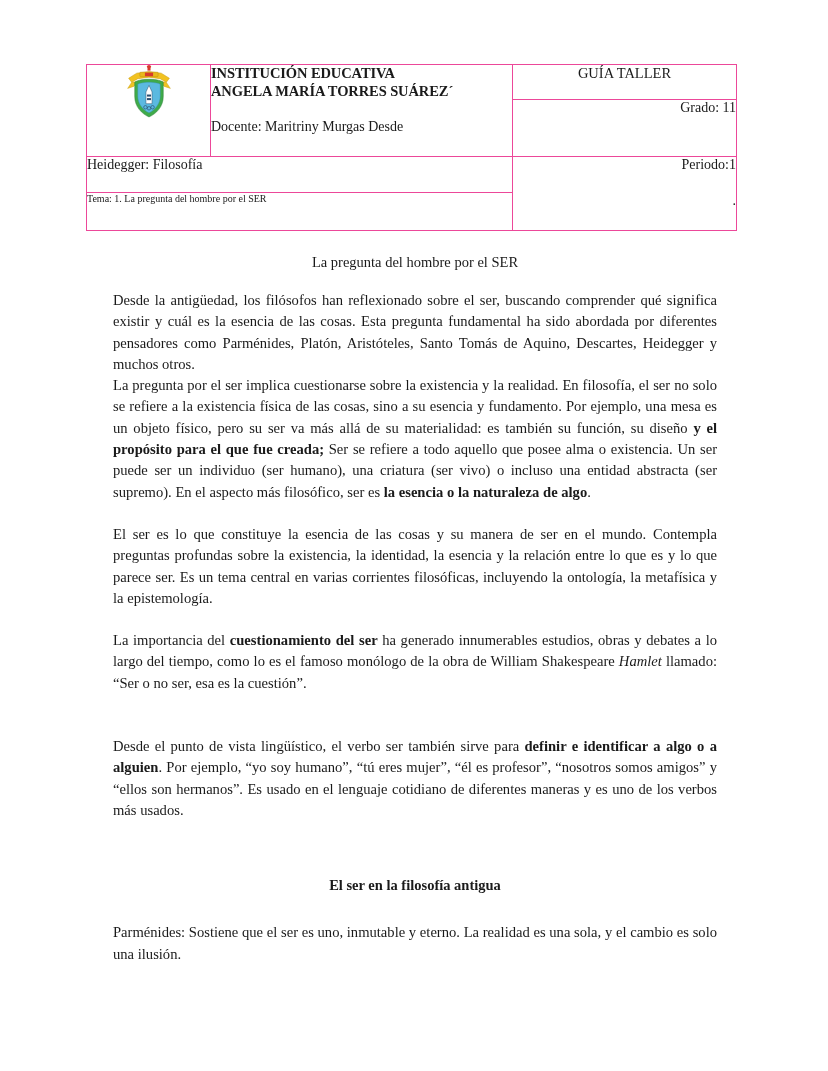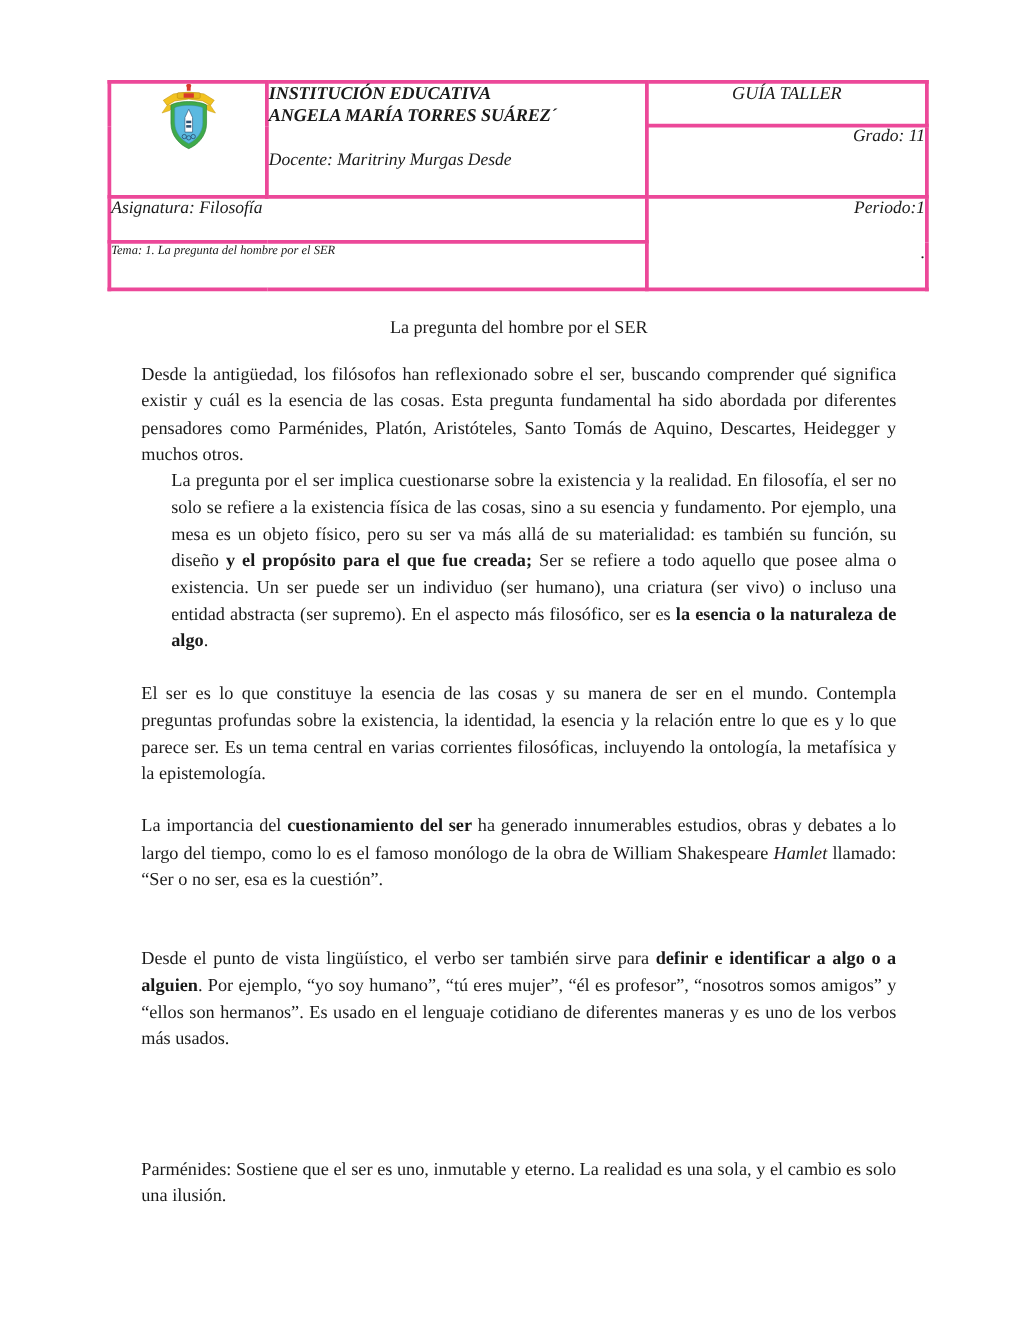--- a/index.html
+++ b/index.html
@@ -21,24 +21,23 @@
   
   .header-table {
     position: absolute;
     left: 86px;
     top: 64px;
     width: 650px;
     border-collapse: collapse;
     table-layout: fixed;
   }
   .header-table td {
-    border: 3px solid #ec4899;
+    border: 1px solid #ec4899;
     vertical-align: top;
     padding: 0;
-    font-style: italic;
   }
   .cell-logo {
     width: 123px;
     text-align: center;
     vertical-align: middle;
   }
   .cell-inst {
     width: 301px;
     padding: 7px 0 6px 10px;
   }
@@ -124,21 +123,20 @@
   }
   p.para {
     font-size: 14.6px;
     line-height: 21.3px;
     text-align: justify;
     margin: 0;
     text-justify: inter-word;
   }
   p.para + p.para.tight {
     margin-top: 0;
-    margin-left: 24px;
   }
   .gap-md { height: 21px; }
   .gap-xl { height: 55px; }
   .gap-title { height: 28px; }
   b { font-weight: bold; }
   i { }
 </style>
 </head>
 <body>
 
@@ -181,21 +179,21 @@
           <span>ANGELA MARÍA TORRES SUÁREZ´</span>
         </div>
         <div class="docente">Docente: Maritriny Murgas Desde</div>
       </td>
       <td class="cell-right guia-taller">GUÍA TALLER</td>
     </tr>
     <tr>
       <td class="cell-right grado">Grado: 11</td>
     </tr>
     <tr>
-      <td class="asignatura" colspan="2">Asignatura:  Filosofía</td>
+      <td class="asignatura" colspan="2">Heidegger:  Filosofía</td>
       <td class="cell-right periodo-cell" rowspan="2">
         <div>Periodo:1</div>
         <div class="periodo-dot">.</div>
       </td>
     </tr>
     <tr>
       <td class="tema" colspan="2">Tema: 1. La pregunta del hombre por el SER</td>
     </tr>
   </tbody>
     </table>
@@ -218,20 +216,21 @@
 
     <div class="gap-md"></div>
 
 
     <div class="gap-md"></div>
 
     <p class="para"><span>Desde el punto de vista lingüístico, el verbo ser también sirve para </span><b>definir e identificar a algo o a alguien</b><span>. Por ejemplo, “yo soy humano”, “tú eres mujer”, “él es profesor”, “nosotros somos amigos” y “ellos son hermanos”. Es usado en el lenguaje cotidiano de diferentes maneras y es uno de los verbos más usados.</span></p>
 
     <div class="gap-xl"></div>
 
+    <h2 class="sec-title">El ser en la filosofía antigua</h2>
 
     <div class="gap-title"></div>
 
     <p class="para">Parménides: Sostiene que el ser es uno, inmutable y eterno. La realidad es una sola, y el cambio es solo una ilusión.</p>
 
     <div class="gap-md"></div>
 
 
   </div>
 </div>

